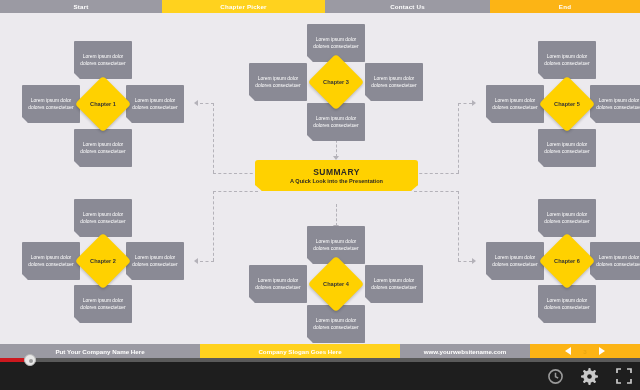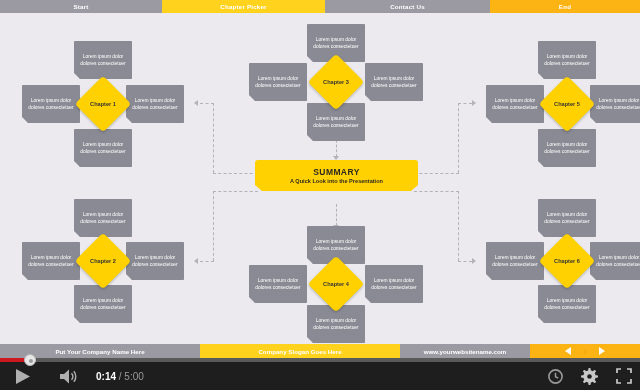--- a/index.html
+++ b/index.html
@@ -289,39 +289,20 @@
   </div>
 
   <div id="controls">
 
     <div class="progress">
       <div class="loaded" id="loadedbar" style="width: 35.84px;"></div>
       <div class="played" id="playedbar" style="width: 30.08px;"></div>
       <div class="scrub" id="scrubknob" style="left: 24.08px;"></div>
     </div>
 
-    <div class="ctrl-left">
-      <div class="btn btn-play">
-        <svg width="14" height="15" viewBox="0 0 14 15">
-            <polygon points="0,0 14,7.5 0,15" fill="#b0b0b0"></polygon>
-          </svg>
-      </div>
-      <div class="btn btn-vol">
-        <svg width="19" height="15" viewBox="0 0 19 15">
-          <polygon points="0,5 4,5 9,0.5 9,14.5 4,10 0,10" fill="#b0b0b0"></polygon>
-          <path d="M11.5 4.2 A5 5 0 0 1 11.5 10.8" stroke="#b0b0b0" stroke-width="1.4" fill="none"></path>
-          <path d="M13.8 2.2 A8 8 0 0 1 13.8 12.8" stroke="#b0b0b0" stroke-width="1.4" fill="none"></path>
-        </svg>
-      </div>
-      <div class="time">
-        <span class="cur">0:14</span>
-        <span class="sep">/</span>
-        <span class="dur">5:00</span>
-      </div>
-    </div>
 
     <div class="ctrl-right">
       <div class="btn">
         <svg width="15" height="15" viewBox="0 0 15 15">
           <circle cx="7.5" cy="7.5" r="6.6" fill="none" stroke="#9a9a9a" stroke-width="1.6"></circle>
           <path d="M7.5 3.8 L7.5 7.7 L10.2 9.2" stroke="#9a9a9a" stroke-width="1.5" fill="none"></path>
         </svg>
       </div>
       <div class="btn">
         <svg width="17" height="17" viewBox="0 0 17 17">

